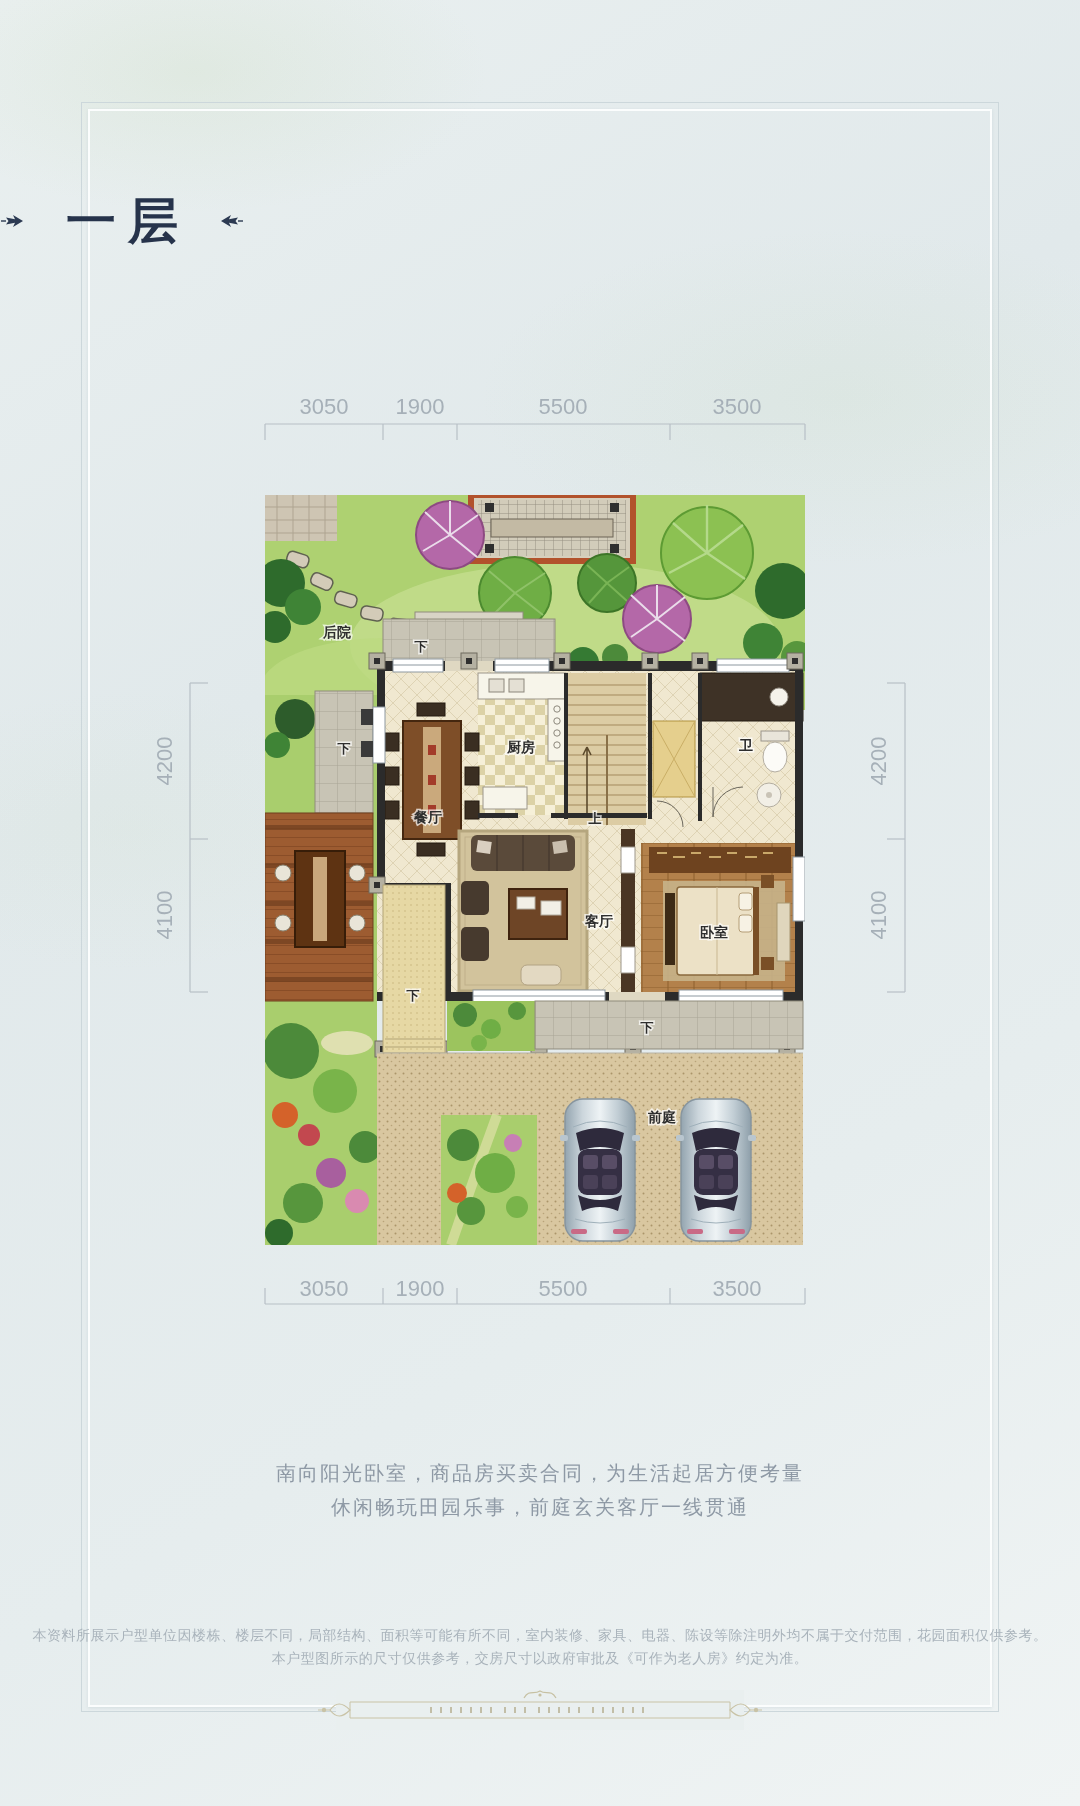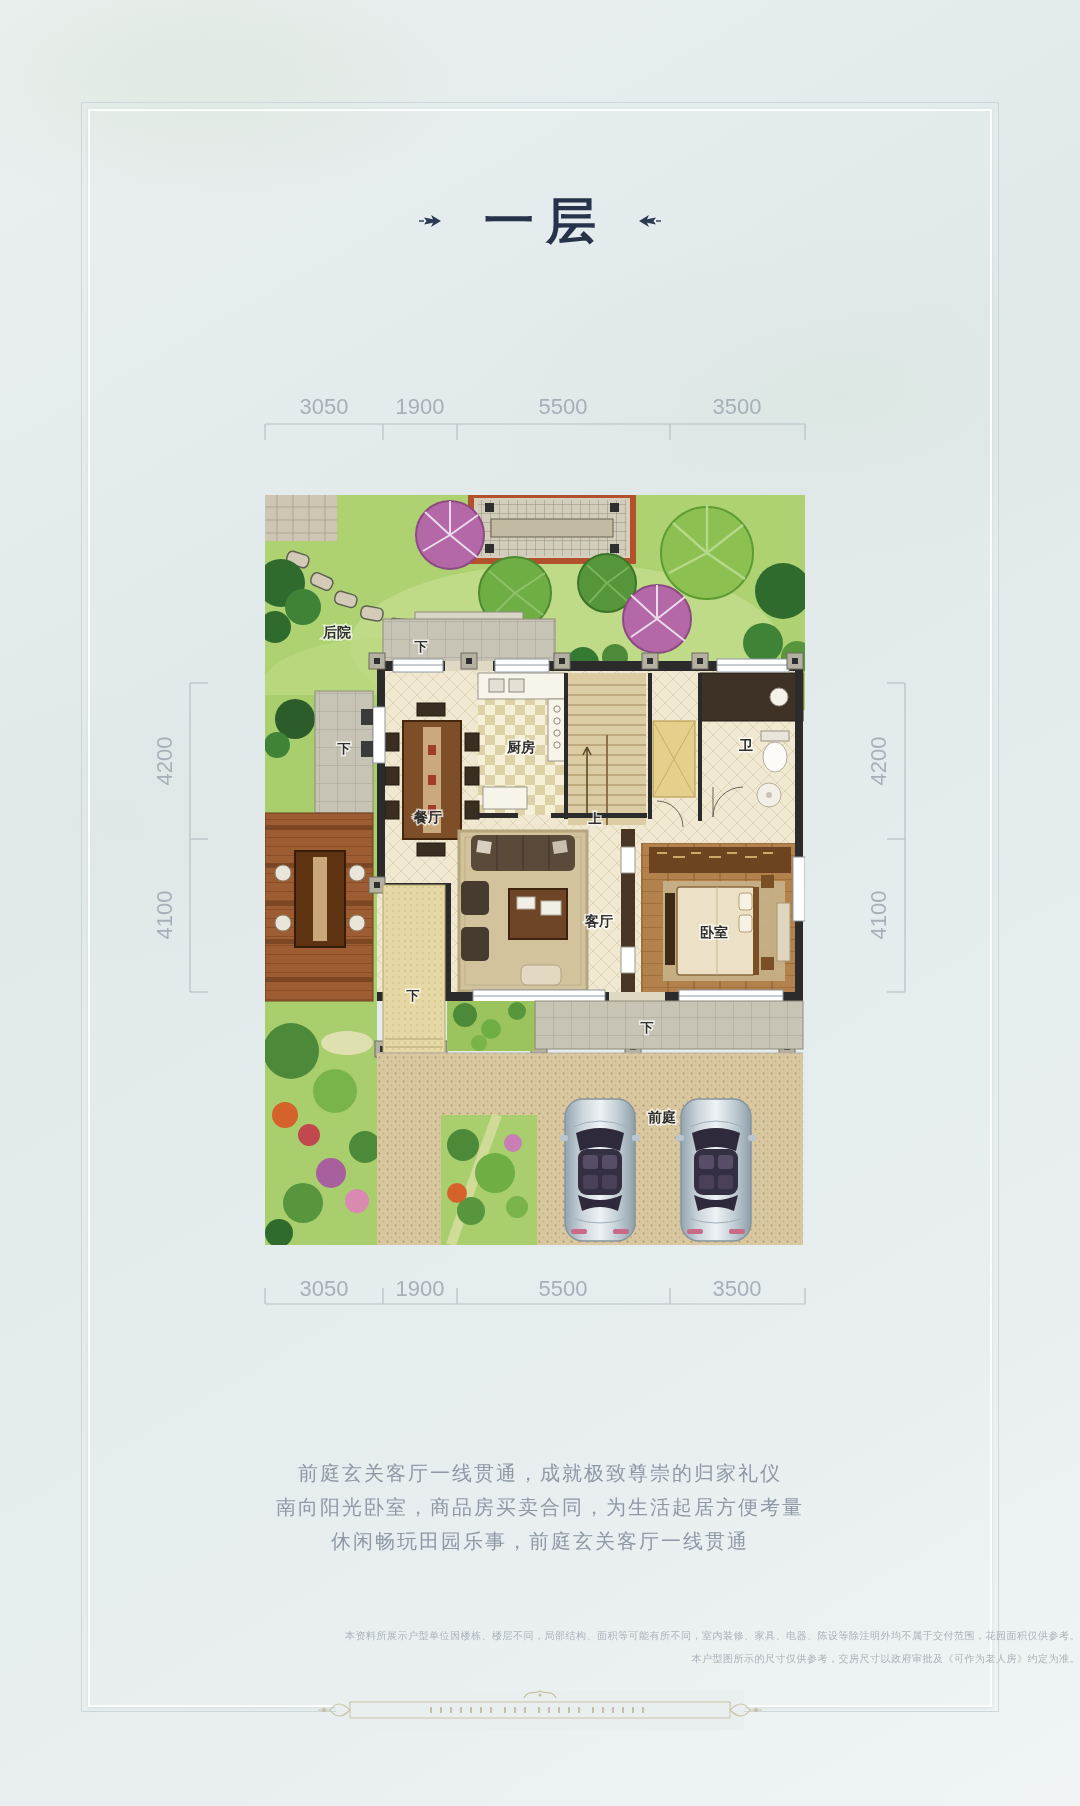--- a/index.html
+++ b/index.html
@@ -8,35 +8,35 @@
     background:linear-gradient(150deg,#eaf0f0 0%,#e1e9eb 35%,#e6edee 68%,#f0f4f4 100%);}
   .page::before{content:"";position:absolute;inset:0;pointer-events:none;
     background:radial-gradient(420px 200px at 18% 4%,rgba(190,212,170,.20),transparent 70%),
                radial-gradient(520px 240px at 78% 22%,rgba(190,215,175,.14),transparent 70%),
                radial-gradient(380px 200px at 12% 46%,rgba(200,220,185,.10),transparent 70%);}
   .frame-outer{position:absolute;left:81px;top:102px;width:916px;height:1608px;
     border:1px solid #ccd7db;}
   .frame-inner{position:absolute;left:88px;top:109px;width:900px;height:1594px;
     border:2px solid #fbfdfd;box-shadow:0 1px 3px rgba(160,180,190,.28);}
   .title-row{position:absolute;left:0;top:196px;width:100%;display:flex;
-    justify-content:center;align-items:center;gap:30px;}
+    justify-content:flex-start;align-items:center;gap:30px;}
   .title-text{font-family:"Liberation Serif","DejaVu Serif",serif;font-size:50px;
     font-weight:600;color:#26334b;letter-spacing:12px;text-indent:12px;line-height:1;}
   .ornament{display:inline-block;}
   .dims{position:absolute;}
   .dims text{font-family:"Liberation Sans","DejaVu Sans",sans-serif;fill:#a6b0b8;font-size:22px;}
   .dims line,.dims path{stroke:#b7c0c6;stroke-width:1.2;fill:none;}
   .plan{position:absolute;left:265px;top:495px;width:540px;height:750px;}
   .lbl{font-size:14px;font-weight:bold;fill:#2e2e2e;text-anchor:middle;
     paint-order:stroke;stroke:rgba(255,255,255,.72);stroke-width:3px;}
   .lbl-sm{font-size:13px;}
   .desc{position:absolute;left:0;top:1456px;width:100%;text-align:center;
     color:#8e99a5;font-size:20px;line-height:34px;letter-spacing:2px;}
-  .fineprint{position:absolute;left:0;top:1624px;width:100%;text-align:right;
-    color:#a9b3bb;font-size:10px;line-height:23px;letter-spacing:.5px;}
+  .fineprint{position:absolute;left:0;top:1624px;width:100%;text-align:center;
+    color:#a9b3bb;font-size:14px;line-height:23px;letter-spacing:.5px;}
   .banner{position:absolute;left:310px;top:1686px;}
 </style>
 </head>
 <body>
 
 <div class="page">
 
   <div class="frame-outer"></div>
   <div class="frame-inner"></div>
 
@@ -451,21 +451,20 @@
       <text class="lbl lbl-sm" x="330" y="328">上</text>
       <text class="lbl" x="334" y="431">客厅</text>
       <text class="lbl" x="449" y="442">卧室</text>
       <text class="lbl lbl-sm" x="148" y="505">下</text>
       <text class="lbl lbl-sm" x="382" y="537">下</text>
       <text class="lbl" x="397" y="627">前庭</text>
     </g>
   </svg>
 
   <div class="desc">
-    <div>前庭玄关客厅一线贯通，成就极致尊崇的归家礼仪</div>
     <div>南向阳光卧室，商品房买卖合同，为生活起居方便考量</div>
     <div>休闲畅玩田园乐事，前庭玄关客厅一线贯通</div>
   </div>
 
   <div class="fineprint">
     <div>本资料所展示户型单位因楼栋、楼层不同，局部结构、面积等可能有所不同，室内装修、家具、电器、陈设等除注明外均不属于交付范围，花园面积仅供参考。</div>
     <div>本户型图所示的尺寸仅供参考，交房尺寸以政府审批及《可作为老人房》约定为准。</div>
   </div>
 
   <svg class="banner" width="460" height="50" viewBox="0 0 460 50">

